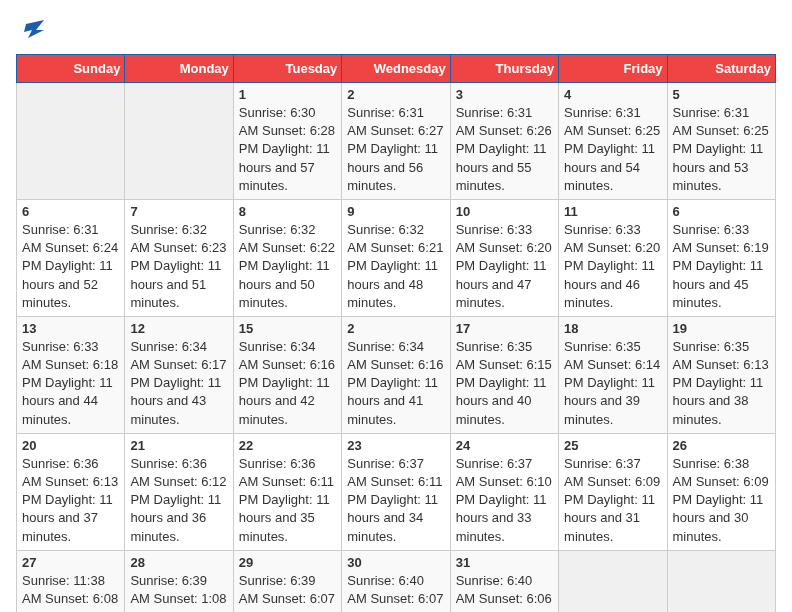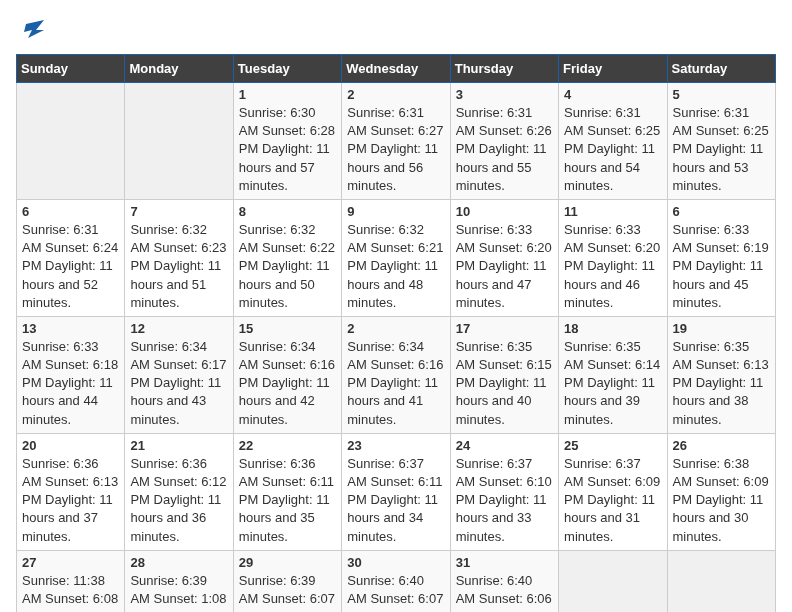--- a/index.html
+++ b/index.html
@@ -45,25 +45,25 @@
     .subtitle {
       font-size: 16px;
       color: #555;
     }
     table {
       width: 100%;
       border-collapse: collapse;
       table-layout: fixed;
     }
     thead th {
-      background-color: #404040;
+      background-color: #ef4444;
       color: #fff;
       padding: 6px 4px;
       font-size: 13px;
-      text-align: left;
+      text-align: right;
       border: 1px solid #1a5fa8;
     }
     tbody td {
       border: 1px solid #ccc;
       vertical-align: top;
       padding: 4px 5px;
       font-size: 11px;
       color: #333;
       min-height: 80px;
       height: 90px;

